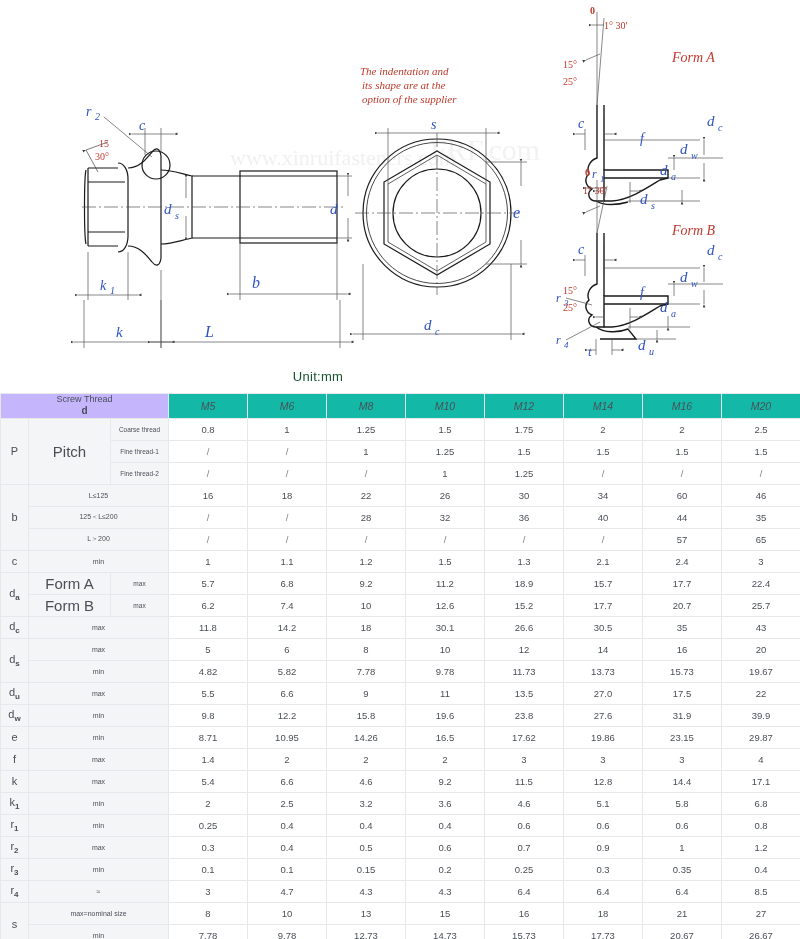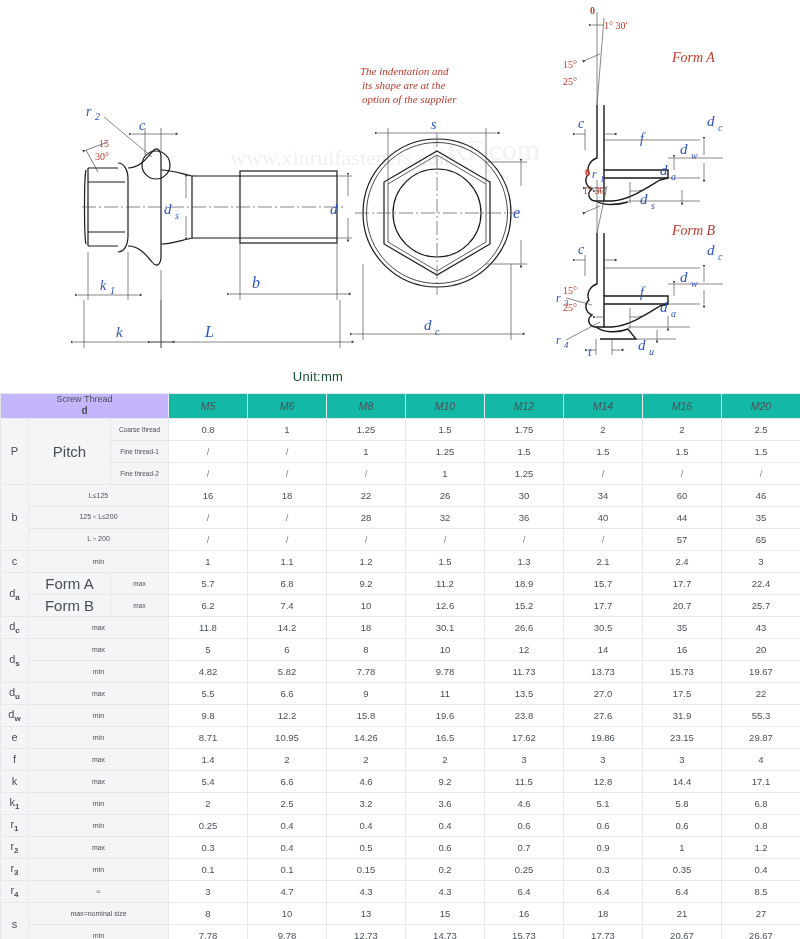--- a/index.html
+++ b/index.html
@@ -592,21 +592,21 @@
         <tr>
           <td class="lbl-sym" rowspan="1"><span>d</span><sub>w</sub></td>
           <td class="lbl-wide2" colspan="2">min</td>
           <td class="val">9.8</td>
           <td class="val">12.2</td>
           <td class="val">15.8</td>
           <td class="val">19.6</td>
           <td class="val">23.8</td>
           <td class="val">27.6</td>
           <td class="val">31.9</td>
-          <td class="val">55.3</td>
+          <td class="val">39.9</td>
         </tr>
         <tr>
           <td class="lbl-sym" rowspan="1">e</td>
           <td class="lbl-wide2" colspan="2">min</td>
           <td class="val">8.71</td>
           <td class="val">10.95</td>
           <td class="val">14.26</td>
           <td class="val">16.5</td>
           <td class="val">17.62</td>
           <td class="val">19.86</td>

